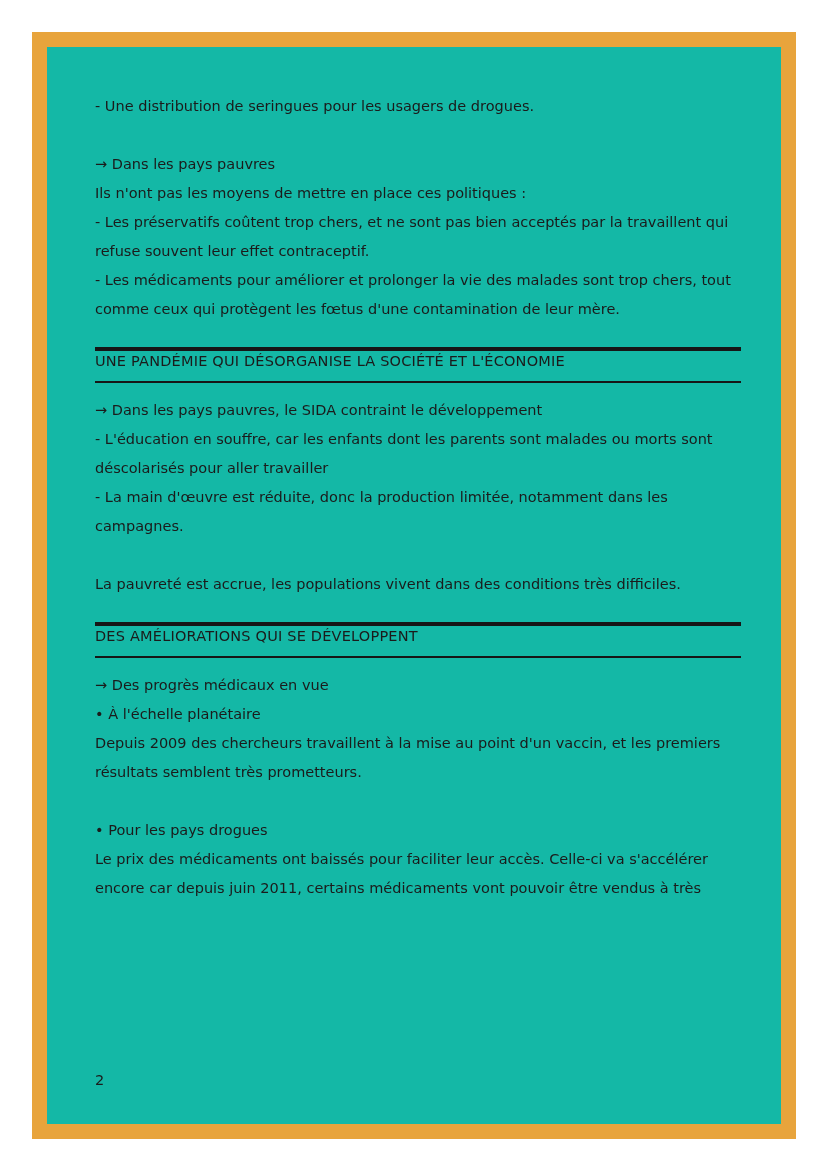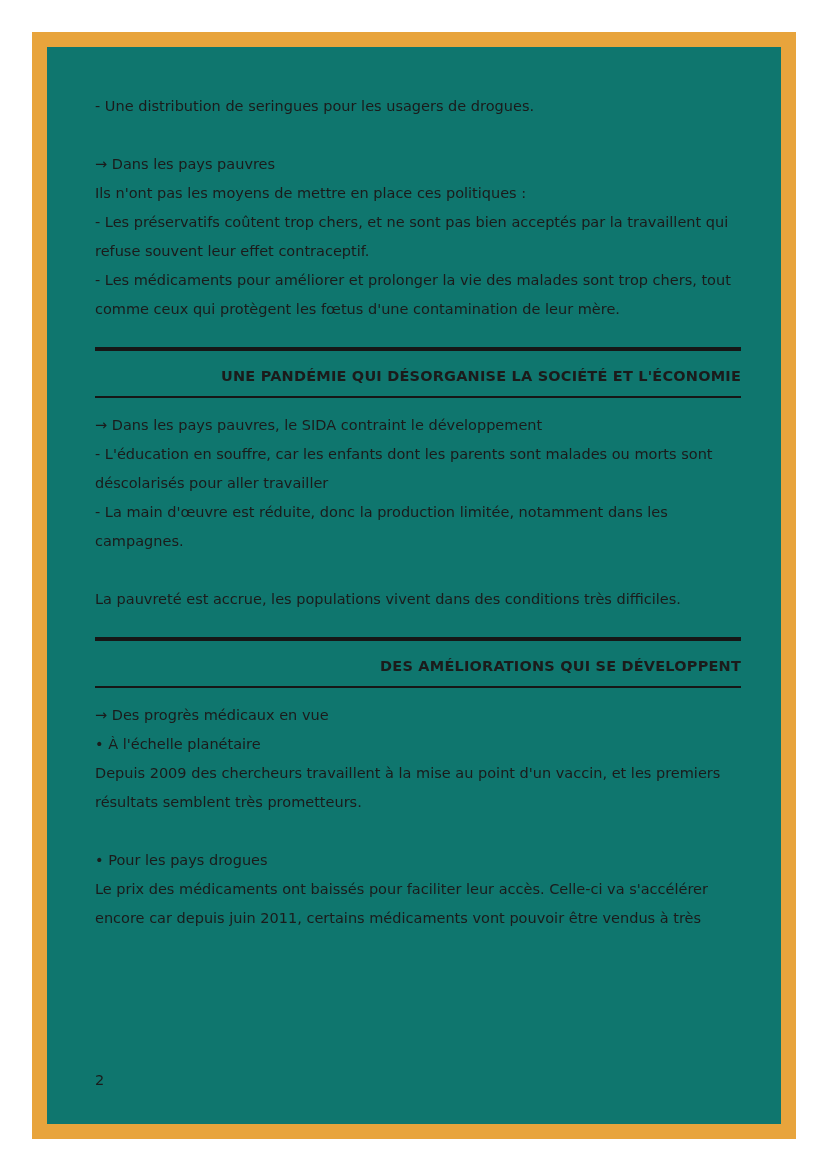--- a/index.html
+++ b/index.html
@@ -14,48 +14,47 @@
     position: relative;
     overflow: hidden;
   }
   .frame {
     position: absolute;
     top: 32px;
     left: 32px;
     right: 32px;
     bottom: 32px;
     border: 15px solid var(--accent, #E8A43C);
-    background: #0f766e;
+    background: #14b8a6;
     box-sizing: border-box;
     display: flex;
     flex-direction: column;
   }
   .content {
     flex: 1;
     padding: 45px 40px 0 48px;
     color: #1b1b1b;
     font-size: 14.5px;
     line-height: 29px;
   }
   .content p.line {
     margin: 0;
   }
   .blank {
     height: 29px;
   }
   .heading {
     margin: 23px 0 13px 0;
-    padding: 15px 0 10px 0;
+    padding: 0 0 10px 0;
     border-top: 4px solid #161616;
     border-bottom: 2px solid #161616;
-    font-weight: bold;
+    font-weight: normal;
     font-size: 14.5px;
     letter-spacing: 0.2px;
     line-height: 20px;
-    text-align: right;
   }
   .page-number {
     padding: 0 48px 36px 48px;
     margin-top: auto;
     color: #1b1b1b;
     font-size: 14.5px;
   }
 </style>
 </head>
 <body>

